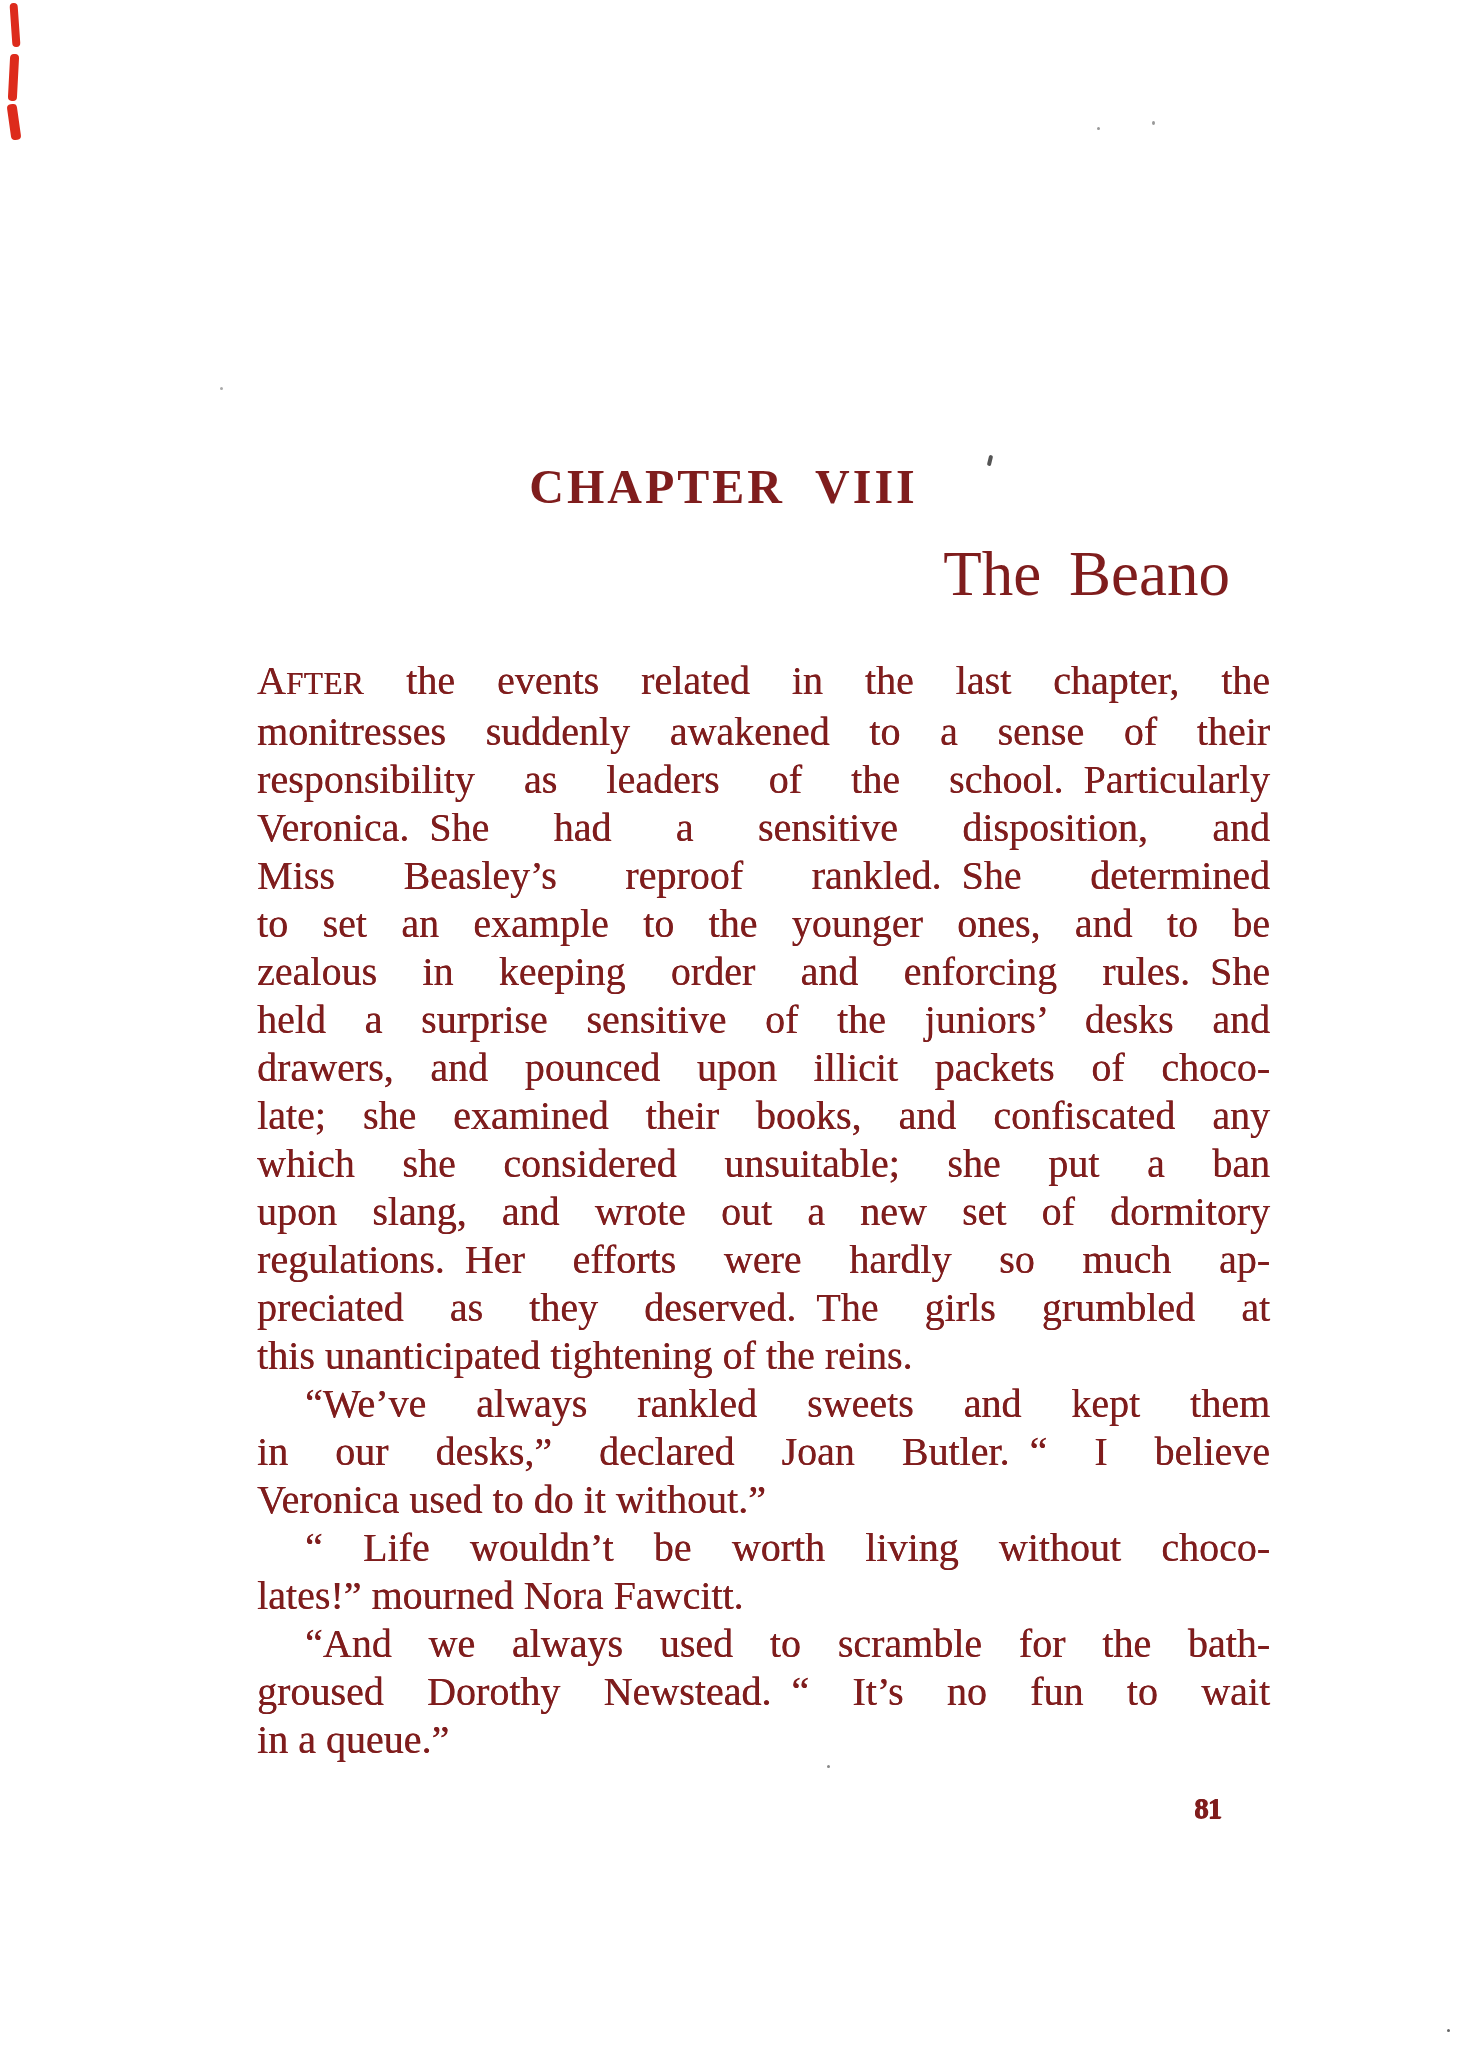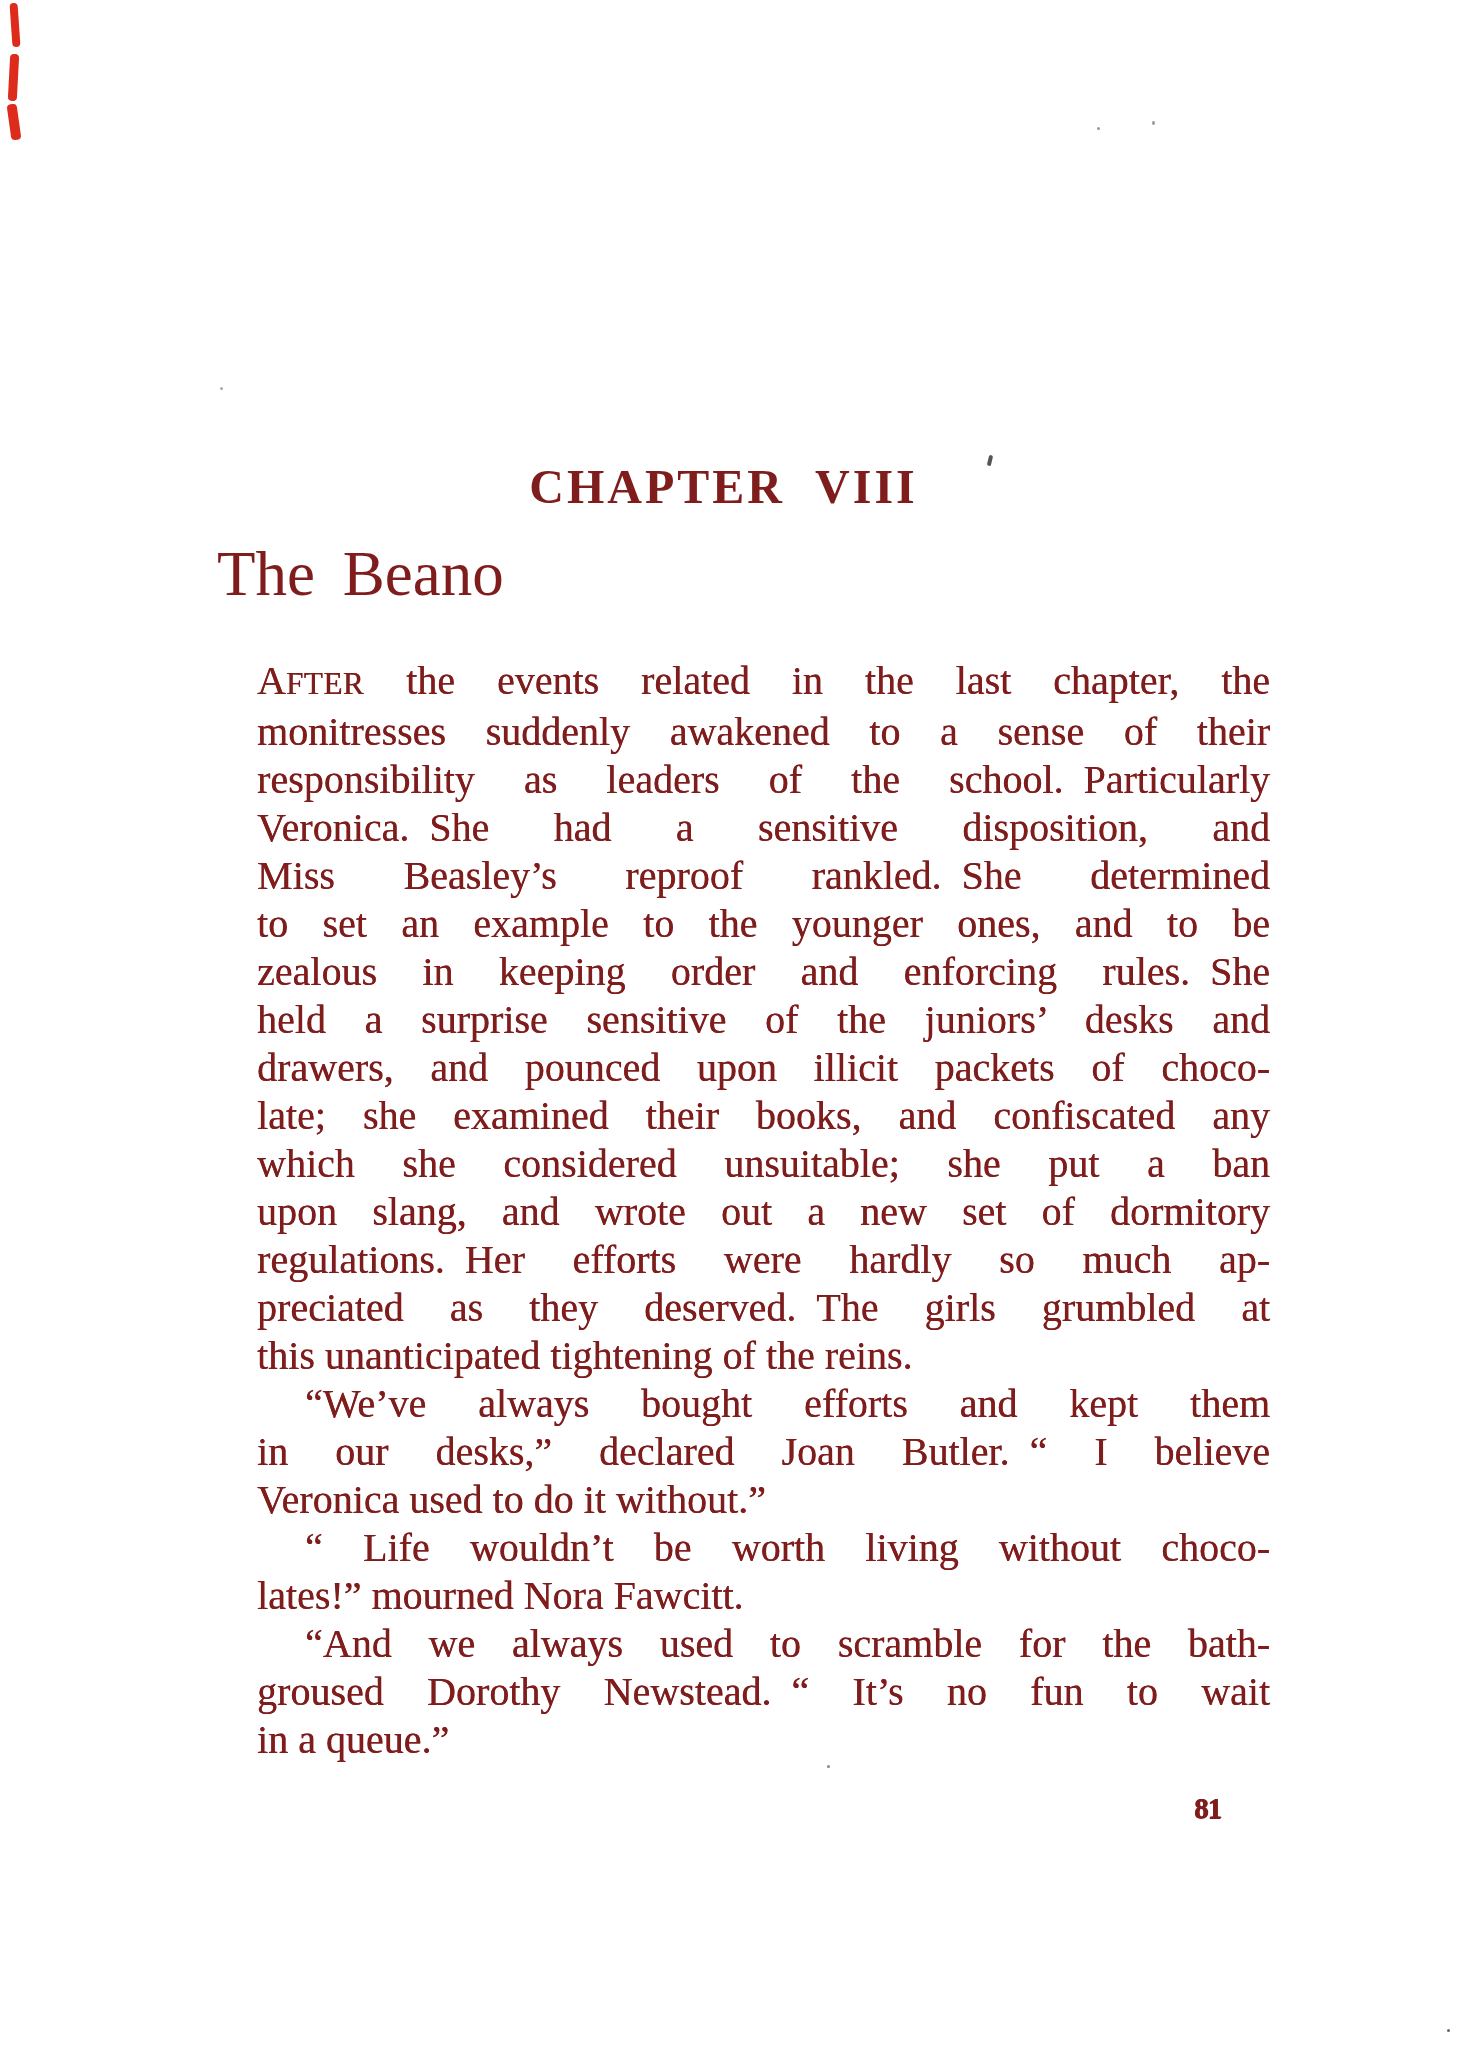--- a/index.html
+++ b/index.html
@@ -24,21 +24,21 @@
     font-weight: bold;
     letter-spacing: 3px;
     word-spacing: 16px;
   }
   .title {
     position: absolute;
     top: 540px;
     left: 217px;
     width: 1013px;
     margin: 0;
-    text-align: left;
+    text-align: right;
     font-size: 63px;
     line-height: 68px;
     font-weight: normal;
     word-spacing: 12px;
   }
   .bodytext {
     position: absolute;
     left: 217px;
     top: 657px;
     width: 1013px;
@@ -112,21 +112,21 @@
     <div class="line">to set an example to the younger ones, and to be</div>
     <div class="line">zealous in keeping order and enforcing rules. She</div>
     <div class="line">held a surprise sensitive of the juniors’ desks and</div>
     <div class="line">drawers, and pounced upon illicit packets of choco-</div>
     <div class="line">late; she examined their books, and confiscated any</div>
     <div class="line">which she considered unsuitable; she put a ban</div>
     <div class="line">upon slang, and wrote out a new set of dormitory</div>
     <div class="line">regulations. Her efforts were hardly so much ap-</div>
     <div class="line">preciated as they deserved. The girls grumbled at</div>
     <div class="line last">this unanticipated tightening of the reins.</div>
-    <div class="line indent">“We’ve always bought efforts and kept them</div>
+    <div class="line indent">“We’ve always rankled sweets and kept them</div>
     <div class="line">in our desks,” declared Joan Butler. “ I believe</div>
     <div class="line last">Veronica used to do it without.”</div>
     <div class="line indent">“ Life wouldn’t be worth living without choco-</div>
     <div class="line last">lates!” mourned Nora Fawcitt.</div>
     <div class="line indent">“And we always used to scramble for the bath-</div>
     <div class="line">groused Dorothy Newstead. “ It’s no fun to wait</div>
     <div class="line last">in a queue.”</div>
   </div>
 
   <div class="pagenum">81</div>

